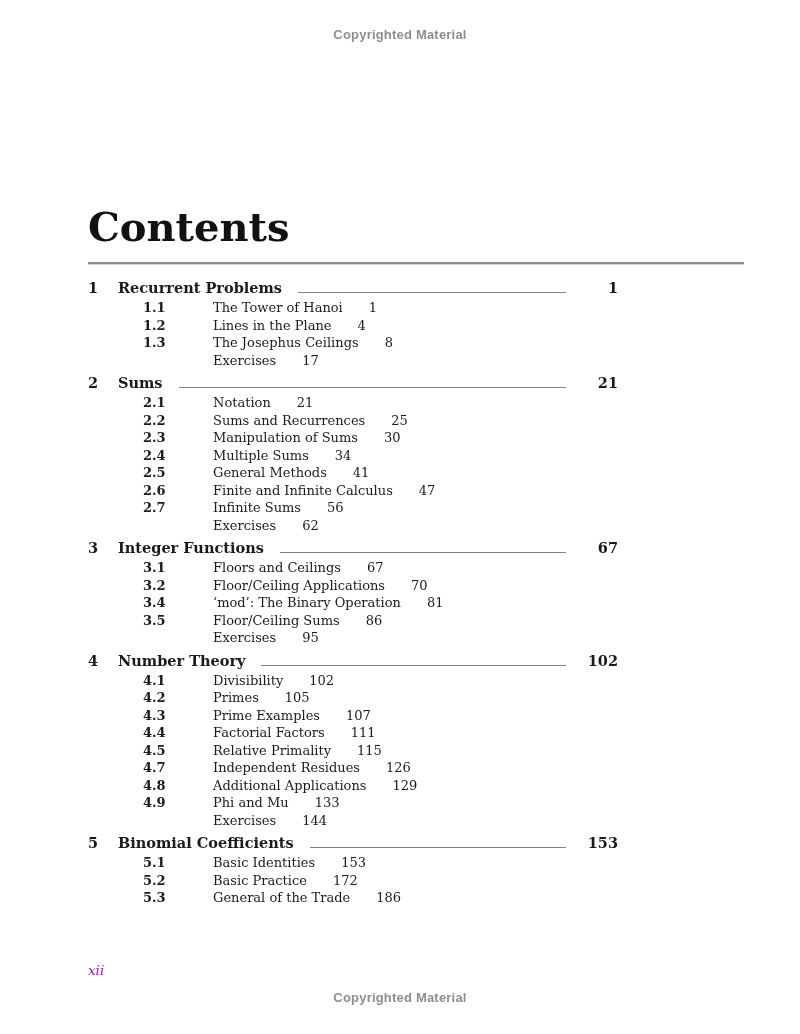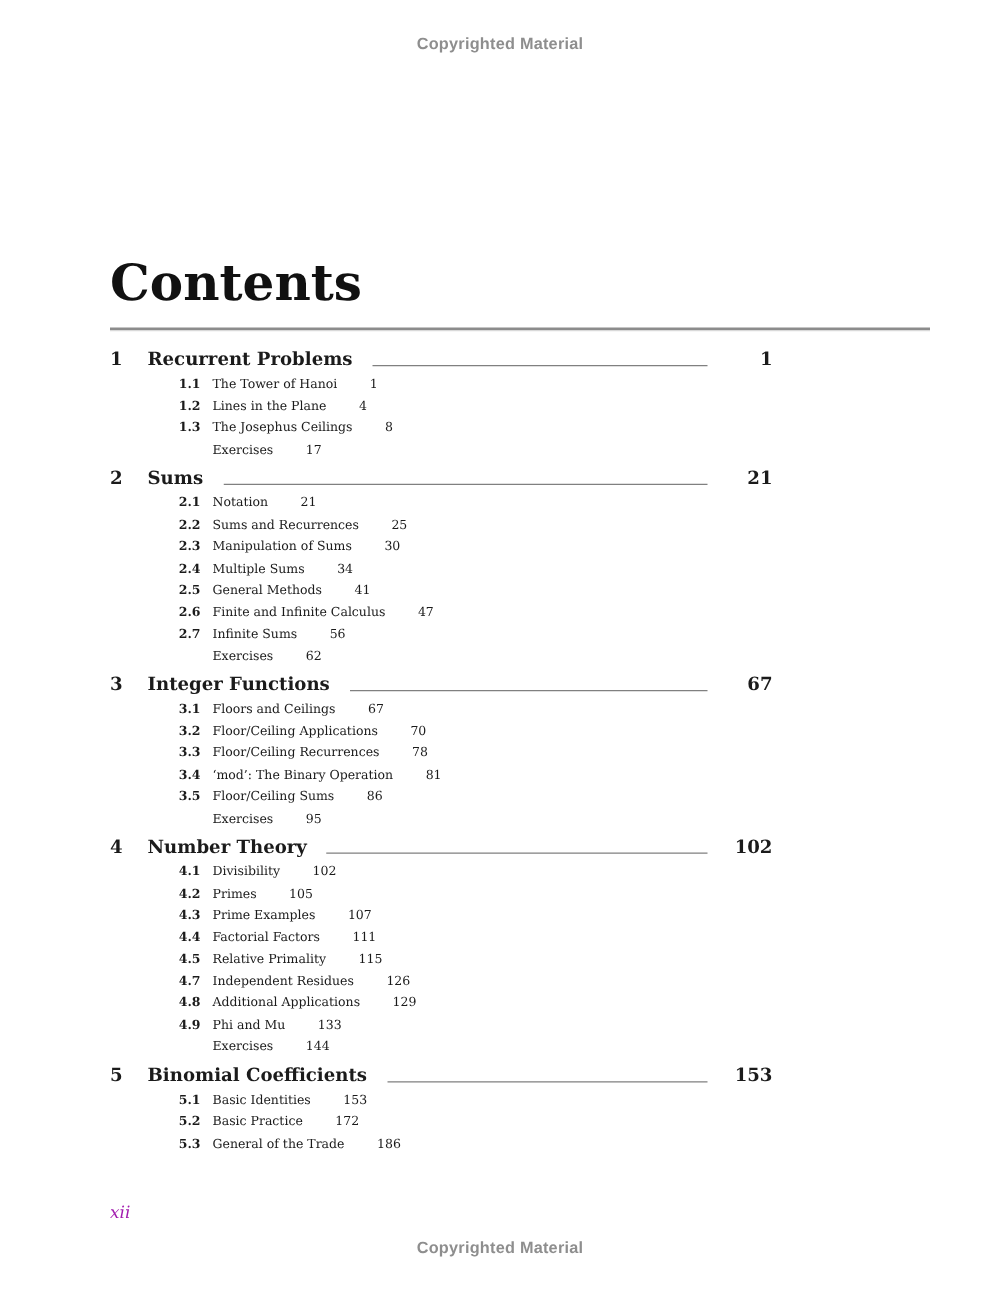--- a/index.html
+++ b/index.html
@@ -73,31 +73,31 @@
   }
   .ch-page {
     display: inline-block;
     width: 52px;
     text-align: right;
   }
   .sec-row {
     display: flex;
     align-items: flex-end;
     padding-left: 55px;
-    font-size: 10px;
+    font-size: 13px;
     line-height: 17.5px;
     white-space: nowrap;
   }
   .sec-num {
     display: inline-block;
     width: 27px;
     font-weight: bold;
     flex: 0 0 27px;
   }
-  .sec-title { white-space: nowrap; }
+  .sec-title { white-space: nowrap; margin-left: 43px; }
   .sec-page { margin-left: 26px; }
   .folio {
     position: absolute;
     left: 88px;
     top: 962px;
     font-size: 13.5px;
     color: #a21caf;
     font-style: italic;
   }
 </style>
@@ -217,25 +217,20 @@
     <span class="sec-title">Floors and Ceilings</span>
     <span class="sec-page">67</span>
   </div>
 
   <div class="sec-row">
     <span class="sec-num">3.2</span>
     <span class="sec-title">Floor/Ceiling Applications</span>
     <span class="sec-page">70</span>
   </div>
 
-  <div class="sec-row">
-    <span class="sec-num">3.3</span>
-    <span class="sec-title">Floor/Ceiling Recurrences</span>
-    <span class="sec-page">78</span>
-  </div>
 
   <div class="sec-row">
     <span class="sec-num">3.4</span>
     <span class="sec-title">‘mod’: The Binary Operation</span>
     <span class="sec-page">81</span>
   </div>
 
   <div class="sec-row">
     <span class="sec-num">3.5</span>
     <span class="sec-title">Floor/Ceiling Sums</span>

